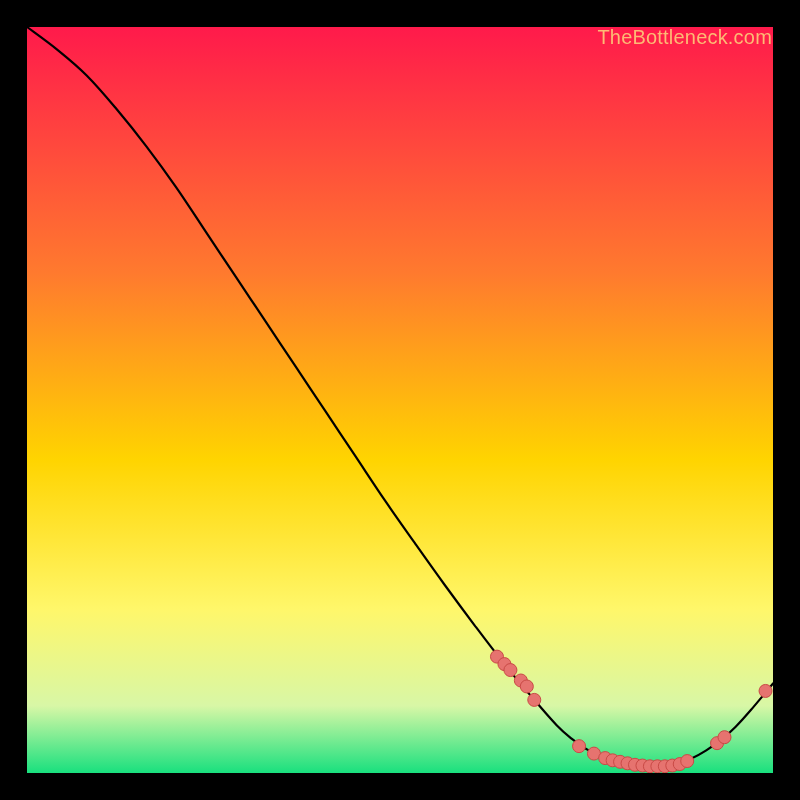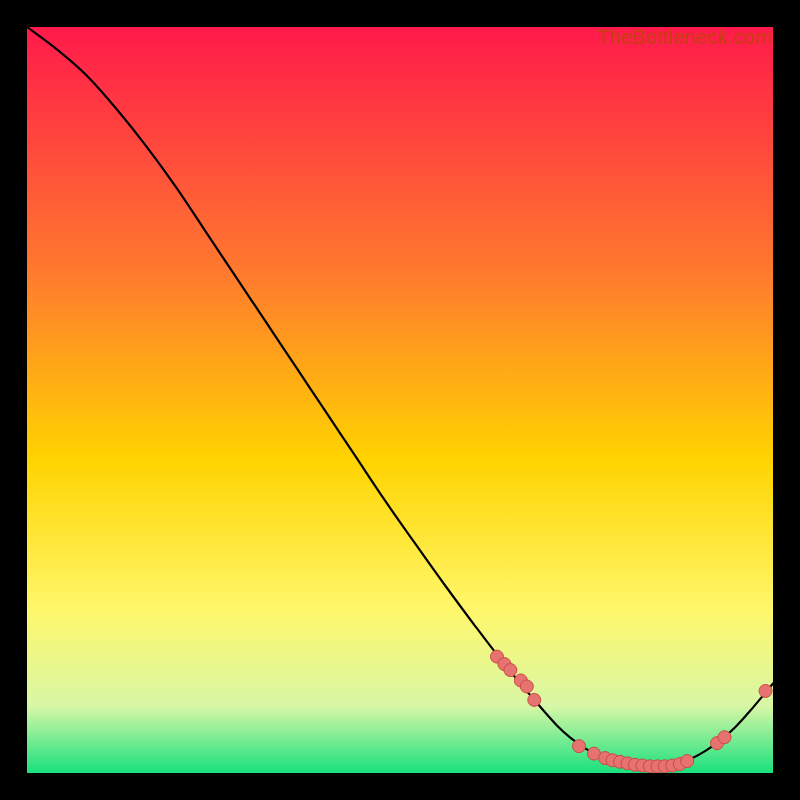--- a/index.html
+++ b/index.html
@@ -22,21 +22,21 @@
     left: 27px;
     top: 27px;
     width: 746px;
     height: 746px;
     overflow: hidden;
   }
   .watermark {
     position: absolute;
     top: 26px;
     right: 28px;
-    color: #c2410c;
+    color: #fdba74;
     font-size: 20px;
     font-weight: 500;
     letter-spacing: 0.2px;
     user-select: none;
   }
   svg { display: block; }
 </style>
 </head>
 <body>
 

